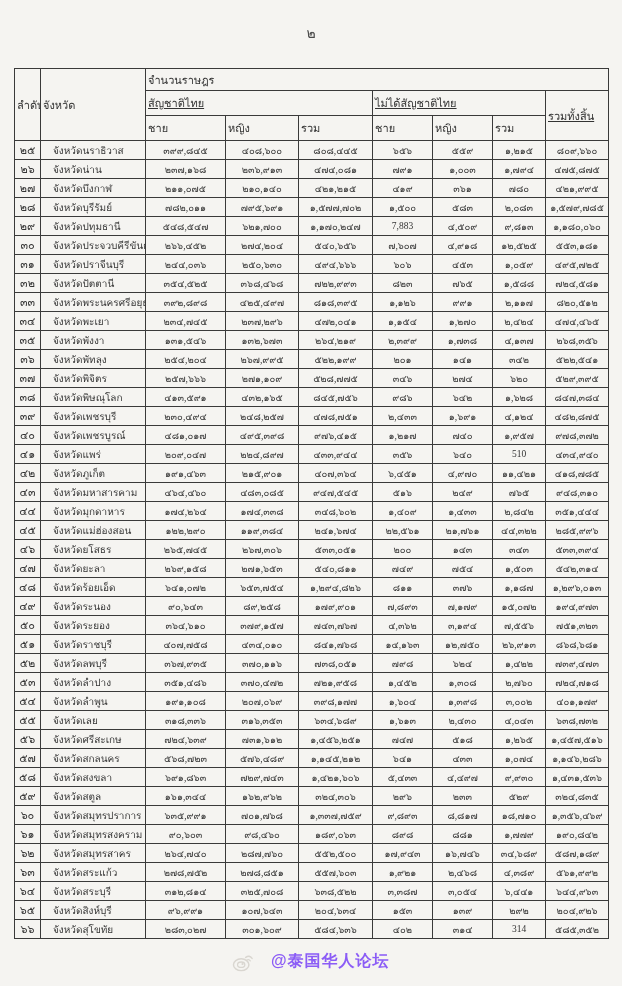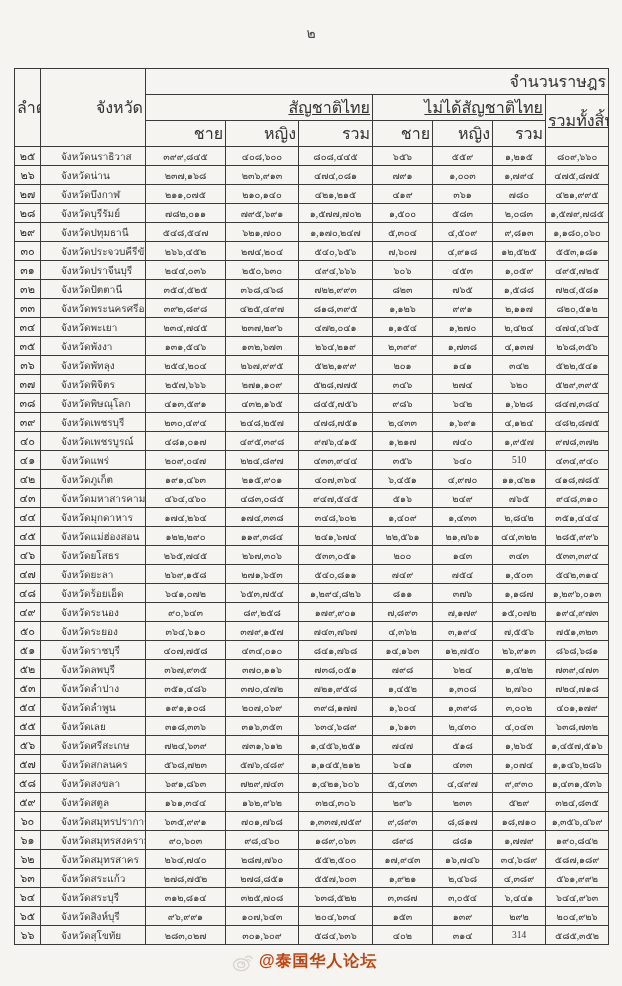--- a/index.html
+++ b/index.html
@@ -20,34 +20,34 @@
     position:absolute;left:14px;top:68px;
     width:594px;border-collapse:collapse;table-layout:fixed;
     background:transparent;
   }
   table.pop th,table.pop td{
     border:1px solid #3a3a3a;
     padding:0 2px;
     overflow:hidden;white-space:nowrap;
   }
   table.pop thead th{
-    font-weight:normal;font-size:16px;text-align:right;color:#333;
+    font-weight:normal;font-size:11px;text-align:left;color:#333;
   }
   table.pop thead tr.h1 th{height:21px;}
   table.pop thead tr.h2 th{height:24px;text-decoration:underline;}
   table.pop thead tr.h3 th{height:24px;}
   table.pop tbody td{
     height:18px;font-size:9.5px;color:#343434;text-align:center;
   }
   table.pop tbody td.c0{font-size:11px;}
-  table.pop tbody td.c1{text-align:left;padding-left:20px;font-size:10px;}
+  table.pop tbody td.c1{text-align:left;padding-left:12px;font-size:10px;}
   .wm-left{
     position:absolute;left:232px;top:951px;
-    display:flex;align-items:flex-end;gap:5px;
-    color:#c2410c;font-family:"Liberation Sans","DejaVu Sans",sans-serif;
+    display:flex;align-items:flex-end;gap:17px;
+    color:#8b5cf6;font-family:"Liberation Sans","DejaVu Sans",sans-serif;
     font-size:16px;font-weight:bold;letter-spacing:1px;
   }
   .wm-left .weibo{width:22px;height:20px;flex:0 0 auto;}
   .wm-right{
     position:absolute;right:14px;top:950px;
     color:#5d5d5d;font-family:"Liberation Sans","DejaVu Sans",sans-serif;
     font-size:17px;font-weight:bold;letter-spacing:1px;
   }
 </style>
 </head>
@@ -133,21 +133,21 @@
           <td class="c6">๕๘๓</td>
           <td class="c7">๒,๐๘๓</td>
           <td class="c8">๑,๕๗๙,๗๘๕</td>
         </tr>
         <tr>
           <td class="c0">๒๙</td>
           <td class="c1">จังหวัดปทุมธานี</td>
           <td class="c2">๕๔๘,๕๔๗</td>
           <td class="c3">๖๒๑,๗๐๐</td>
           <td class="c4">๑,๑๗๐,๒๔๗</td>
-          <td class="c5">๕,๓๐๔</td>
+          <td class="c5">7,883</td>
           <td class="c6">๔,๕๐๙</td>
           <td class="c7">๙,๘๑๓</td>
           <td class="c8">๑,๑๘๐,๐๖๐</td>
         </tr>
         <tr>
           <td class="c0">๓๐</td>
           <td class="c1">จังหวัดประจวบคีรีขันธ์</td>
           <td class="c2">๒๖๖,๔๕๒</td>
           <td class="c3">๒๗๔,๒๐๔</td>
           <td class="c4">๕๔๐,๖๕๖</td>

